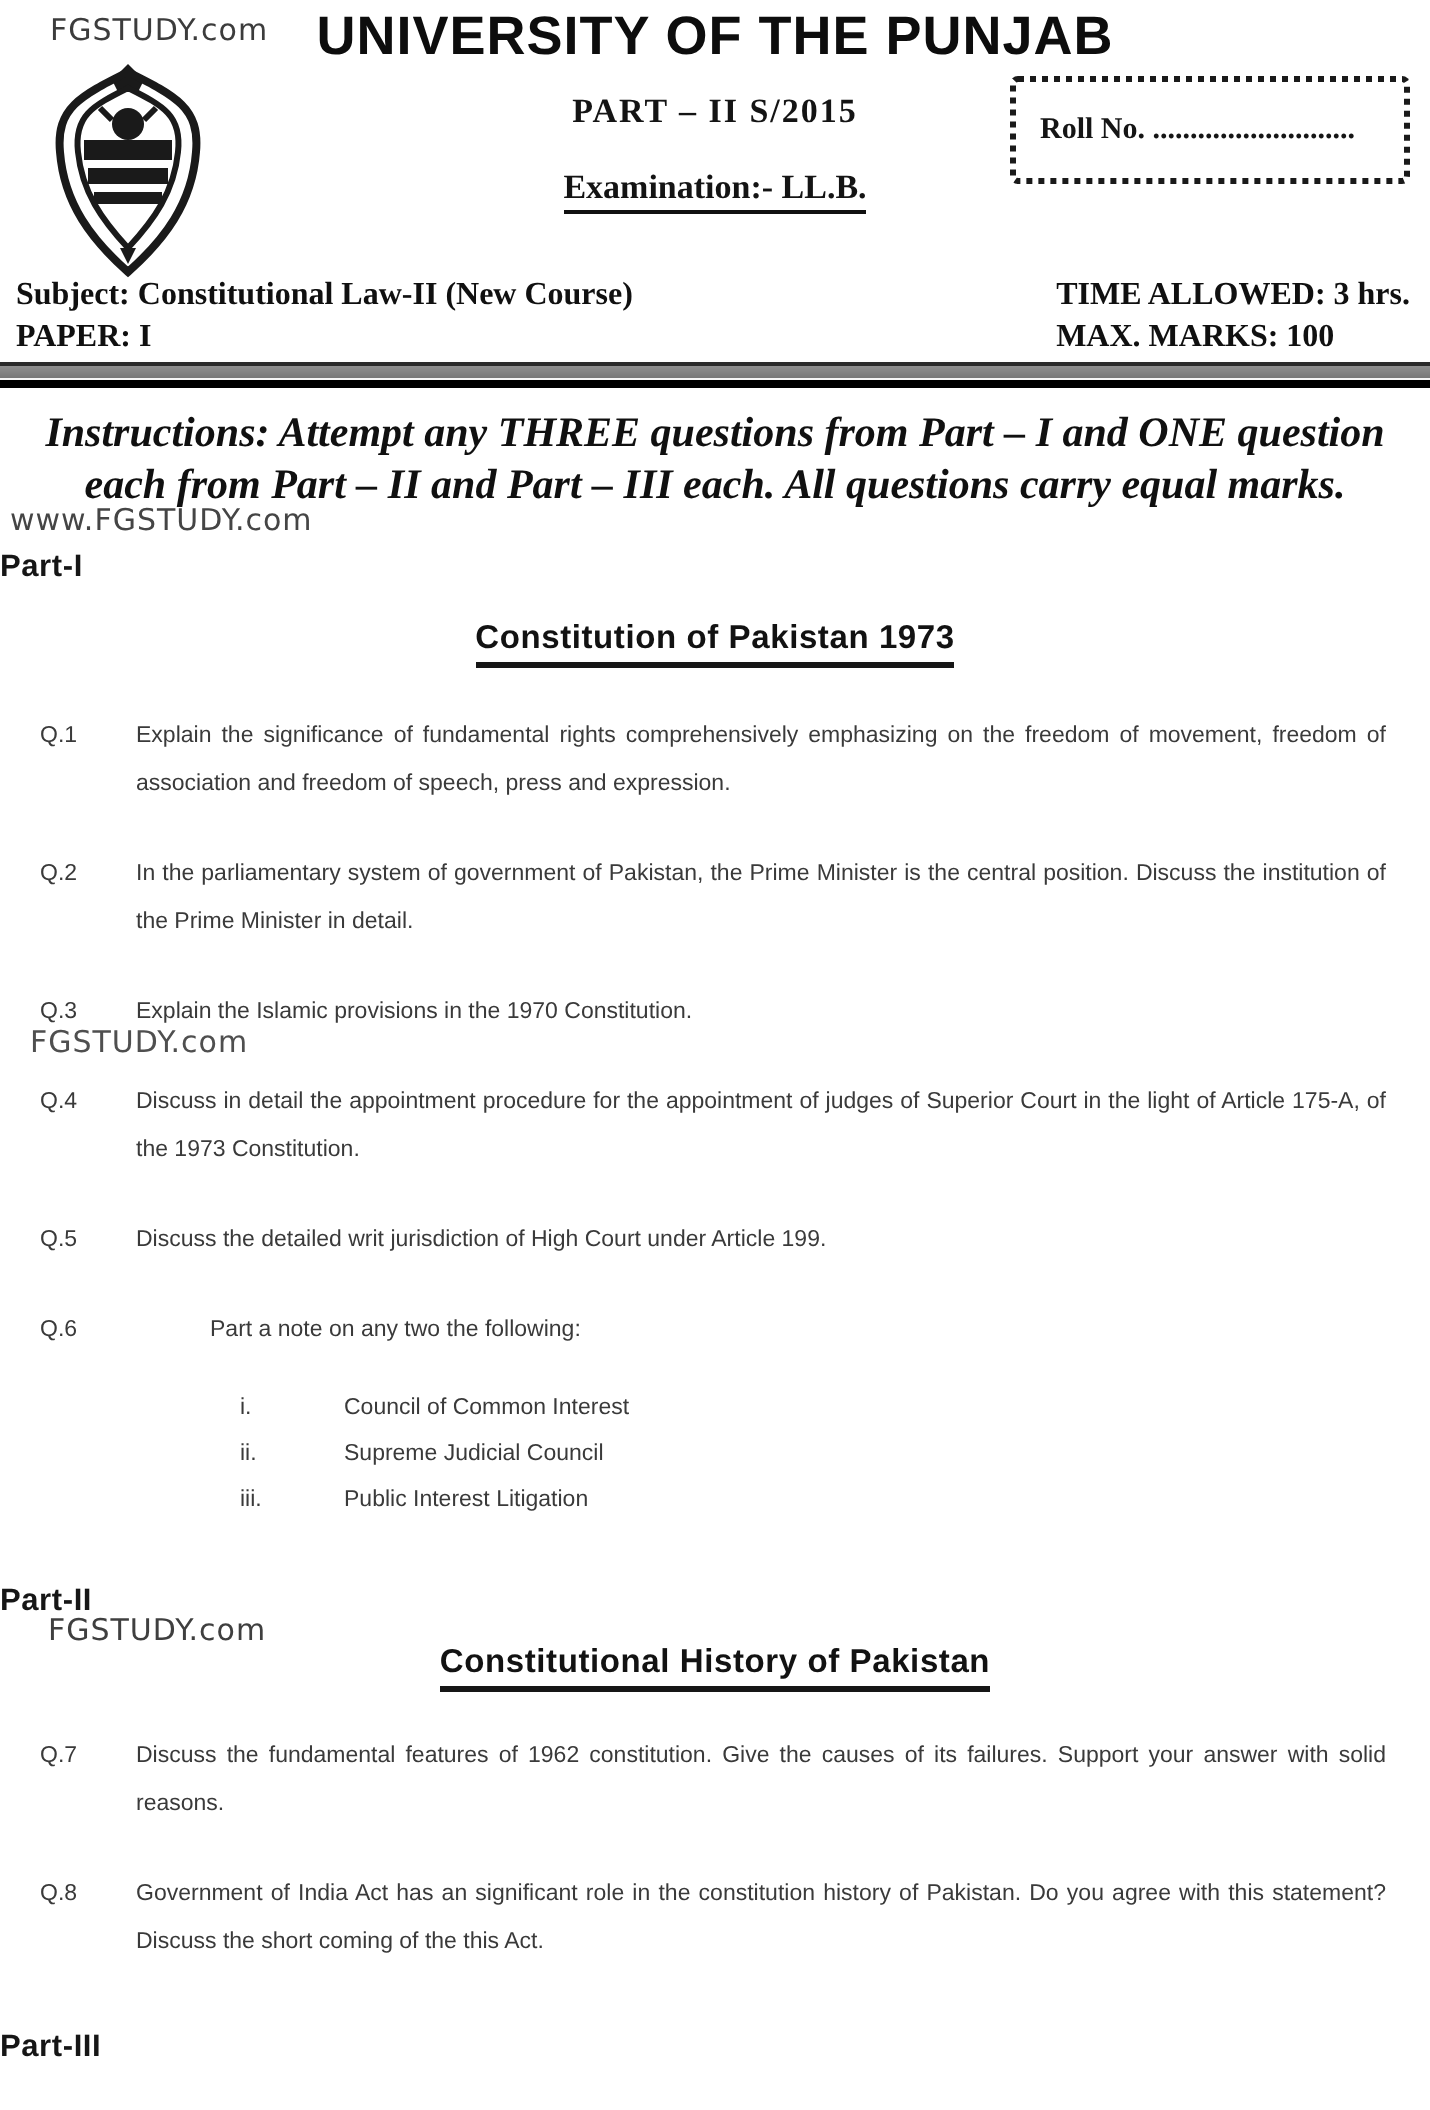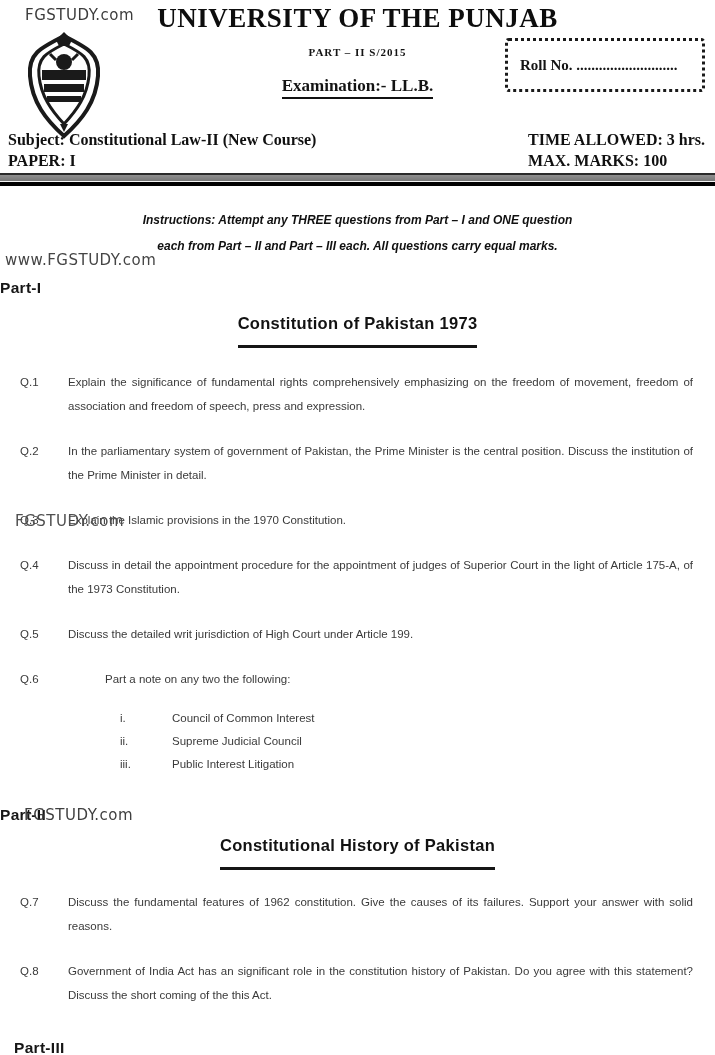--- a/index.html
+++ b/index.html
@@ -16,28 +16,28 @@
   
   .wm { position:absolute; font-family:"DejaVu Sans", sans-serif; color:#4a4a4a; font-size:15px; letter-spacing:0.5px; }
   .wm-top   { left:25px; top:6px;   color:#3c3c3c; }
   .wm-mid   { left:5px;  top:251px; color:#454545; }
   .wm-q5    { left:15px; top:512px; color:#4f4f4f; }
   .wm-q7    { left:24px; top:806px; color:#3f3f3f; }
 
   
   .title {
     text-align:center;
-    font-family:Liberation Serif, serif;
+    font-family:Liberation Sans, sans-serif;
     font-weight:bold; font-size:27px; color:#0d0d0d;
     padding-top:3px; letter-spacing:0.5px;
   }
   .logo { position:absolute; left:20px; top:28px; }
   .head-center { text-align:center; margin-top:12px;
     font-family:"Liberation Serif", serif; font-weight:bold; color:#141414; }
-  .part-line { font-size:11px; letter-spacing:1px; }
+  .part-line { font-size:17px; letter-spacing:1px; }
   .exam-line { font-size:17px; margin-top:0; display:inline-block;
     border-bottom:2.5px solid #111; padding-bottom:1px; }
   .rollbox {
     position:absolute; right:10px; top:38px;
     width:200px; height:54px;
     border:3px dotted #1a1a1a; border-radius:4px;
     display:flex; align-items:center; padding-left:12px;
     font-family:"Liberation Serif", serif; font-weight:bold;
     font-size:15px; color:#151515;
   }
@@ -45,47 +45,47 @@
     display:flex; justify-content:space-between;
     padding:0 10px 0 8px; margin-top:30px;
     font-family:"Liberation Serif", serif; font-weight:bold;
     font-size:16px; color:#101010; line-height:21px;gap:21px;
   }
   .divider { margin-top:2px; height:14px;
     background:linear-gradient(to bottom,#2b2b2b 0,#2b2b2b 2px,#8f8f8f 2px,#777 8px,#f5f5f5 8px,#f5f5f5 9px,#000 9px,#000 13px,#fff 13px); }
 
   
   .instructions {
-    margin-top:20px; text-align:center;
-    font-family:Liberation Sans, sans-serif;
+    margin-top:8px; text-align:center;
+    font-family:Liberation Serif, serif;
     font-weight:bold; font-style:italic;
-    font-size:12px; color:#101010; line-height:26px;
+    font-size:21px; color:#101010; line-height:26px;
   }
 
   
   .part-heading { text-align:left; font-weight:bold; font-size:15.5px; color:#161616; letter-spacing:0.3px; }
   .section-subtitle-wrap { text-align:center; }
   .section-subtitle {
     display:inline-block; font-weight:bold; font-size:16.5px; color:#121212;
-    border-bottom:3px solid #161616; padding-bottom:12px; letter-spacing:0.3px;
+    border-bottom:3px solid #161616; padding-bottom:2px; letter-spacing:0.3px;
   }
   .question { display:flex; padding:0 22px 0 20px; margin-bottom:21px; }
   .q-label { width:48px; flex:0 0 48px; font-size:11.5px; color:#3a3a3a; line-height:24px; }
   .q-text  { flex:1; font-size:11.5px; color:#3a3a3a; line-height:24px; text-align:justify; }
   .subitem { display:flex; padding-left:120px; line-height:23px; }
   .sub-label { width:52px; flex:0 0 52px; font-size:11.5px; color:#3a3a3a; }
   .sub-text  { font-size:11.5px; color:#3a3a3a; }
 
   .s1-head { margin-top:20px; }
   .s1-sub  { margin-top:17px; }
   .s1-q1   { margin-top:22px; }
   .s2-head { margin-top:30px; }
   .s2-sub  { margin-top:12px; }
   .s2-q1   { margin-top:20px; }
-  .s3-head { margin-top:32px;margin-left:14px; }
+  .s3-head { margin-top:32px; }
   .sublist { margin:16px 0 26px 0; }
 </style>
 </head>
 <body>
 
 <div class="page">
 
   <div class="wm wm-top">FGSTUDY.com</div>
   <div class="wm wm-mid">www.FGSTUDY.com</div>
   <div class="wm wm-q5">FGSTUDY.com</div>

